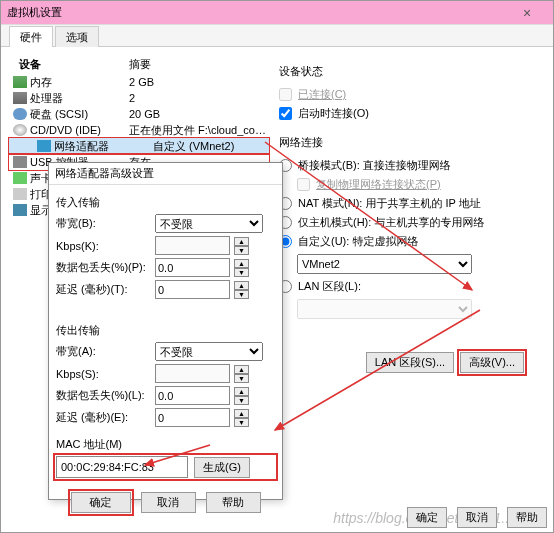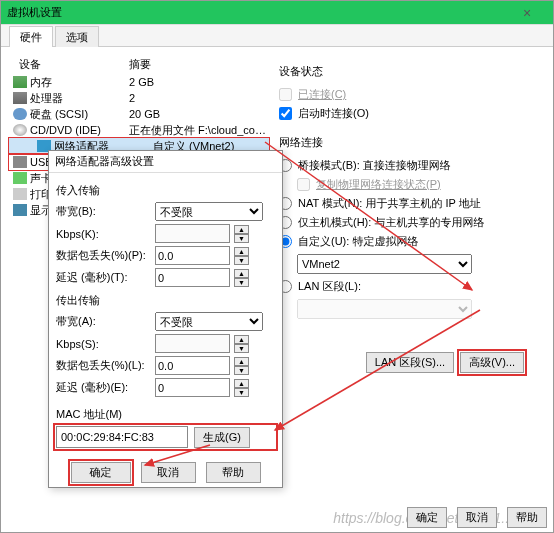--- a/index.html
+++ b/index.html
@@ -1,27 +1,27 @@
 <!DOCTYPE html>
 <html><head>
   <meta charset="utf-8">
   <style>
     * { box-sizing: border-box; font-family: "Microsoft YaHei", Tahoma, sans-serif; font-size: 11px; }
     body { margin: 0; padding: 0; background: #fff; width: 554px; height: 533px; overflow: hidden; position: relative; }
     .window { width: 554px; height: 533px; border: 1px solid #999; position: relative; background: #fff; }
-    .titlebar { height: 24px; background: #22c55e; border-bottom: 1px solid #ddd; display: flex; align-items: center; padding: 0 6px; justify-content: space-between; }
+    .titlebar { height: 24px; background: #f9a8d4; border-bottom: 1px solid #ddd; display: flex; align-items: center; padding: 0 6px; justify-content: space-between; }
     .close-btn { width: 40px; text-align: center; font-size: 14px; color: #555; cursor: pointer; }
     .tabs { height: 22px; border-bottom: 1px solid #ccc; display: flex; padding-left: 8px; background: #f5f5f5; }
     .tab { padding: 3px 10px; border: 1px solid #ccc; border-bottom: none; margin-right: 2px; background: #fff; position: relative; top: 1px; cursor: pointer; }
     .tab.inactive { background: #eee; }
     .content { display: flex; padding: 8px; gap: 10px; }
     .left-panel { width: 260px; }
     .right-panel { width: 245px; padding-top: 5px; }
     .hw-header { display: flex; font-weight: normal; padding: 2px 0; }
-    .hw-header .c1 { width: 120px; padding-left: 10px; }
+    .hw-header .c1 { width: 120px; padding-left: 10px; font-weight: bold; }
     .hw-header .c2 { flex: 1; }
     .hw-row { display: flex; padding: 1px 0 1px 4px; align-items: center; height: 16px; }
     .hw-row .icon { width: 14px; height: 12px; display: inline-block; margin-right: 3px; }
     .hw-row .c1 { width: 116px; display: flex; align-items: center; white-space: nowrap; overflow: hidden; text-align: center; }
     .hw-row .c2 { flex: 1; white-space: nowrap; overflow: hidden; text-overflow: ellipsis; }
     .hw-row.sel { background: #cce4f7; padding-left: 28px; }
     .hw-row.boxed { outline: 1px solid #d33; }
 
     .i-mem { background: linear-gradient(#6a6,#494); }
     .i-cpu { background: linear-gradient(#888,#666); }
@@ -37,21 +37,21 @@
     .chk-row, .rad-row { display: flex; align-items: center; padding: 2px 0; gap: 4px; }
     input[type=checkbox], input[type=radio] { margin: 0 2px 0 0; }
     .indent { padding-left: 18px; }
     .disabled { color: #999; text-decoration: underline; }
     select.full { width: 175px; height: 20px; margin: 3px 0 3px 18px; }
     .btn { height: 21px; padding: 0 8px; border: 1px solid #999; background: #e8e8e8; cursor: pointer; font-size: 11px; }
     .btn-row-right { display: flex; gap: 6px; justify-content: flex-end; margin-top: 30px; }
     .boxed-red { outline: 2px solid #d33; outline-offset: 1px; }
 
     
-    .subdialog { position: absolute; left: 48px; top: 150px; width: 235px; height: 338px; border: 1px solid #888; background: #fff; box-shadow: 2px 2px 8px rgba(0,0,0,.2); z-index: 10; }
+    .subdialog { position: absolute; left: 48px; top: 162px; width: 235px; height: 338px; border: 1px solid #888; background: #fff; box-shadow: 2px 2px 8px rgba(0,0,0,.2); z-index: 10; }
     .sub-title { height: 22px; display: flex; align-items: center; padding: 0 6px; border-bottom: 1px solid #ddd; background: #fff; }
     .sub-body { padding: 6px 7px; }
     .grp-title { margin: 4px 0 4px 0; }
     .field-row { display: flex; align-items: center; margin: 3px 0; gap: 4px; }
     .field-row label { width: 95px; }
     select.sm { width: 108px; height: 19px; }
     input.num { width: 75px; height: 19px; padding: 0 2px; border: 1px solid #888; }
     .spinner { display: flex; flex-direction: column; width: 15px; }
     .spinner div { height: 9px; border: 1px solid #888; background: #eee; font-size: 7px; text-align: center; line-height: 7px; cursor: pointer; }
     .mac-row { display: flex; gap: 6px; align-items: center; margin-top: 4px; }
@@ -230,21 +230,21 @@
       </div>
     <div class="field-row">
         <label>延迟 (毫秒)(T):</label>
       <input class="num" value="0" style="">
       <div class="spinner">
           <div>▲</div>
           <div>▼</div>
         </div>
       </div>
 
-    <div class="grp-title" style="margin-top:6px">传出传输</div>
+    <div class="grp-title" style="margin-top:24px">传出传输</div>
     <div class="field-row">
         <label>带宽(A):</label>
       <select class="sm"><option>不受限</option></select>
       </div>
     <div class="field-row">
         <label>Kbps(S):</label>
       <input class="num disabled" disabled="" style="">
       <div class="spinner">
           <div>▲</div>
           <div>▼</div>

